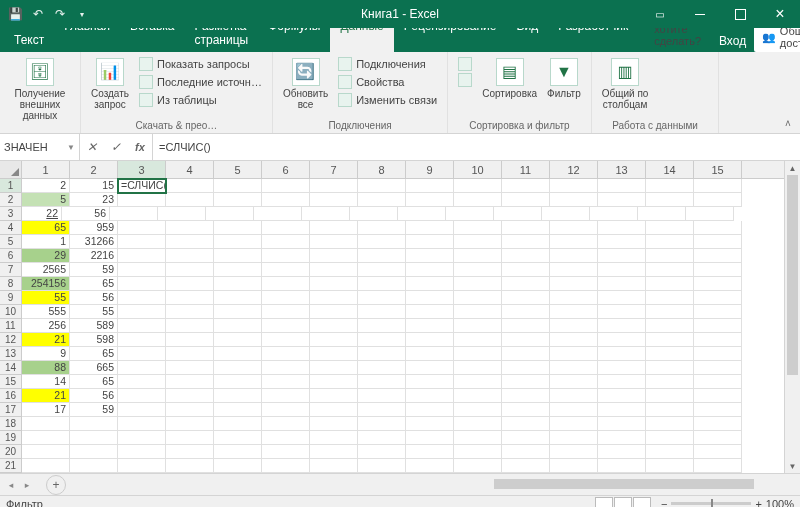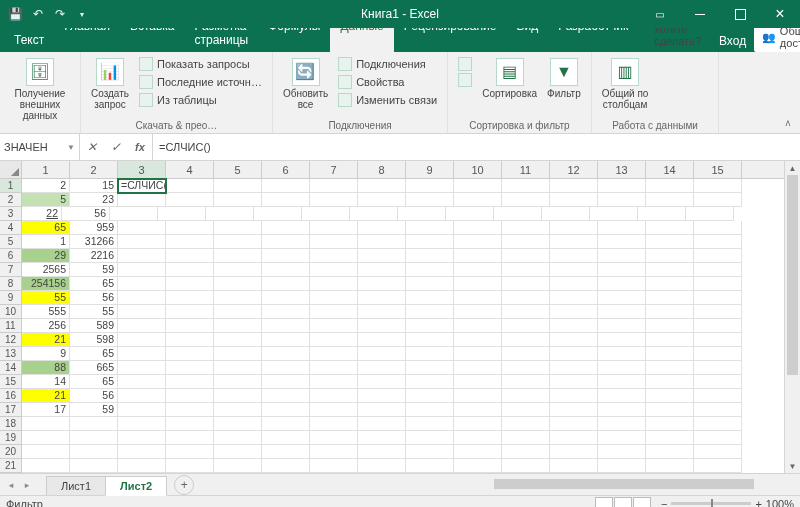--- a/index.html
+++ b/index.html
@@ -639,24 +639,20 @@
     <div class="thumb"></div>
     <div class="arr dn">▼</div>
   </div>
 </div>
 
 <div class="sheetbar">
   <div class="sheetnav">
     <div>◂</div>
     <div>▸</div>
   </div>
-  <div class="sheets" id="sheets">
-      <div class="sheet">Лист1</div>
-      <div class="sheet active">Лист2</div>
-    </div>
   <div class="addsheet">+</div>
   <div class="hscroll">
       <div class="ht"></div>
     </div>
 </div>
 
 <div class="statusbar">
   <span>Фильтр</span>
   <div class="spacer"></div>
   <div class="viewbtns">

